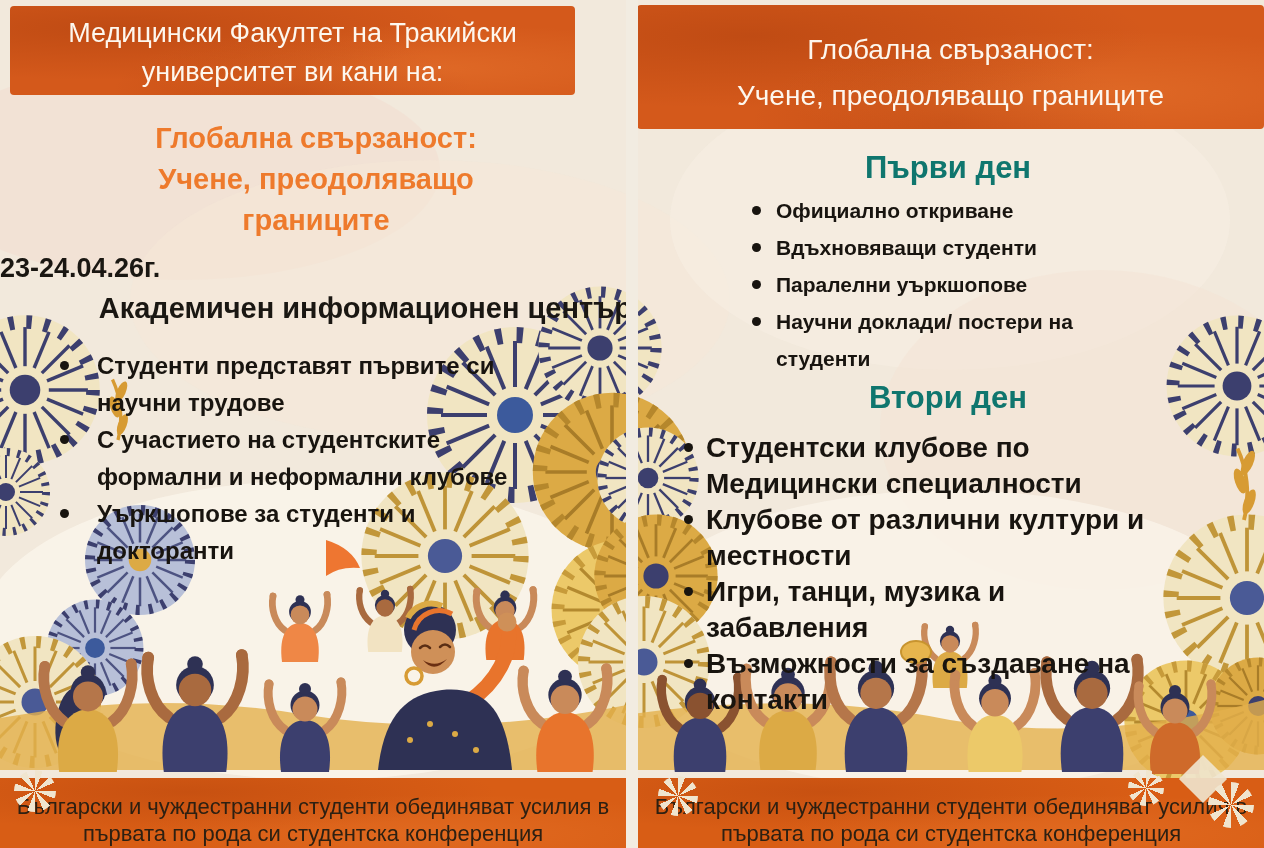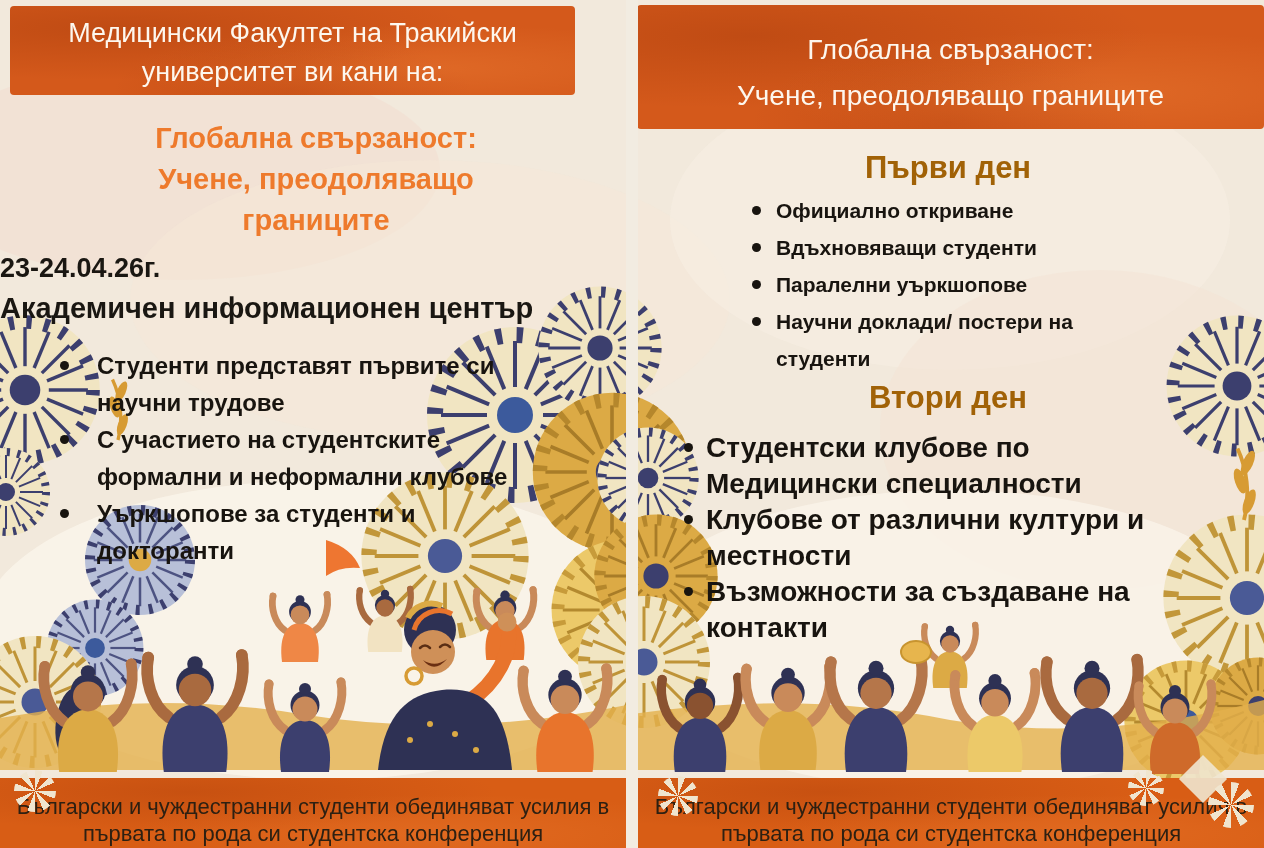--- a/index.html
+++ b/index.html
@@ -24,23 +24,23 @@
       radial-gradient(at 70% 80%, rgba(255,150,70,.22) 0%, rgba(255,150,70,0) 50%),
       #d85d15;}
   .f-left{left:0;width:626px;}
   .f-right{left:638px;width:626px;}
   
   .title{left:0;top:118px;width:632px;text-align:center;color:#ee7a2c;font-weight:bold;
          font-size:29px;line-height:41px;z-index:3;}
   .title span{display:block;}
   .date{left:0;top:253px;width:632px;text-align:left;color:#1a1712;font-weight:bold;
         font-size:27px;line-height:30px;z-index:3;}
-  .venue{left:0;top:292px;width:632px;text-align:left;color:#1a1712;font-weight:bold;
+  .venue{left:0;top:292px;width:632px;text-align:right;color:#1a1712;font-weight:bold;
          font-size:29px;line-height:32px;z-index:3;}
-  .day-heading{width:632px;left:632px;text-align:center;color:#a16207;font-weight:bold;
+  .day-heading{width:632px;left:632px;text-align:center;color:#0f766e;font-weight:bold;
                font-size:31px;line-height:36px;z-index:3;position:absolute;}
   ul.blist{list-style:none;margin:0;padding:0;position:absolute;z-index:3;}
   ul.blist li{position:relative;font-weight:bold;color:#18140f;}
   ul.blist li::before{content:"";position:absolute;border-radius:50%;background:#18140f;}
   .llist{left:54px;top:347px;width:496px;}
   .llist li{padding-left:43px;font-size:24px;line-height:37px;}
   .llist li::before{left:6px;top:14px;width:9px;height:9px;}
   .d1list{left:752px;top:192px;width:384px;}
   .d1list li{padding-left:24px;font-size:21px;line-height:37px;}
   .d1list li::before{left:0;top:14px;width:9px;height:9px;}
@@ -208,20 +208,21 @@
   <li>Официално откриване</li>
   <li>Вдъхновяващи студенти</li>
   <li>Паралелни уъркшопове</li>
   <li>Научни доклади/ постери на студенти</li>
 </ul>
 
 <div class="day-heading" style="top:380px;">Втори ден</div>
 <ul class="blist d2list">
   <li>Студентски клубове по Медицински специалности</li>
   <li>Клубове от различни култури и местности</li>
+  <li>Игри, танци, музика и забавления</li>
   <li>Възможности за създаване на контакти</li>
 </ul>
 
 <div class="footer f-right">Български и чуждестранни студенти обединяват усилия в първата по рода си студентска конференция</div>
 
 <div class="divider"></div>
 <div class="flower" style="left:14px;top:770px;width:42px;height:42px;"></div>
 <div class="flower" style="left:658px;top:776px;width:40px;height:40px;"></div>
 <div class="flower" style="left:1128px;top:770px;width:36px;height:36px;"></div>
 <div class="flower" style="left:1208px;top:782px;width:46px;height:46px;"></div>

